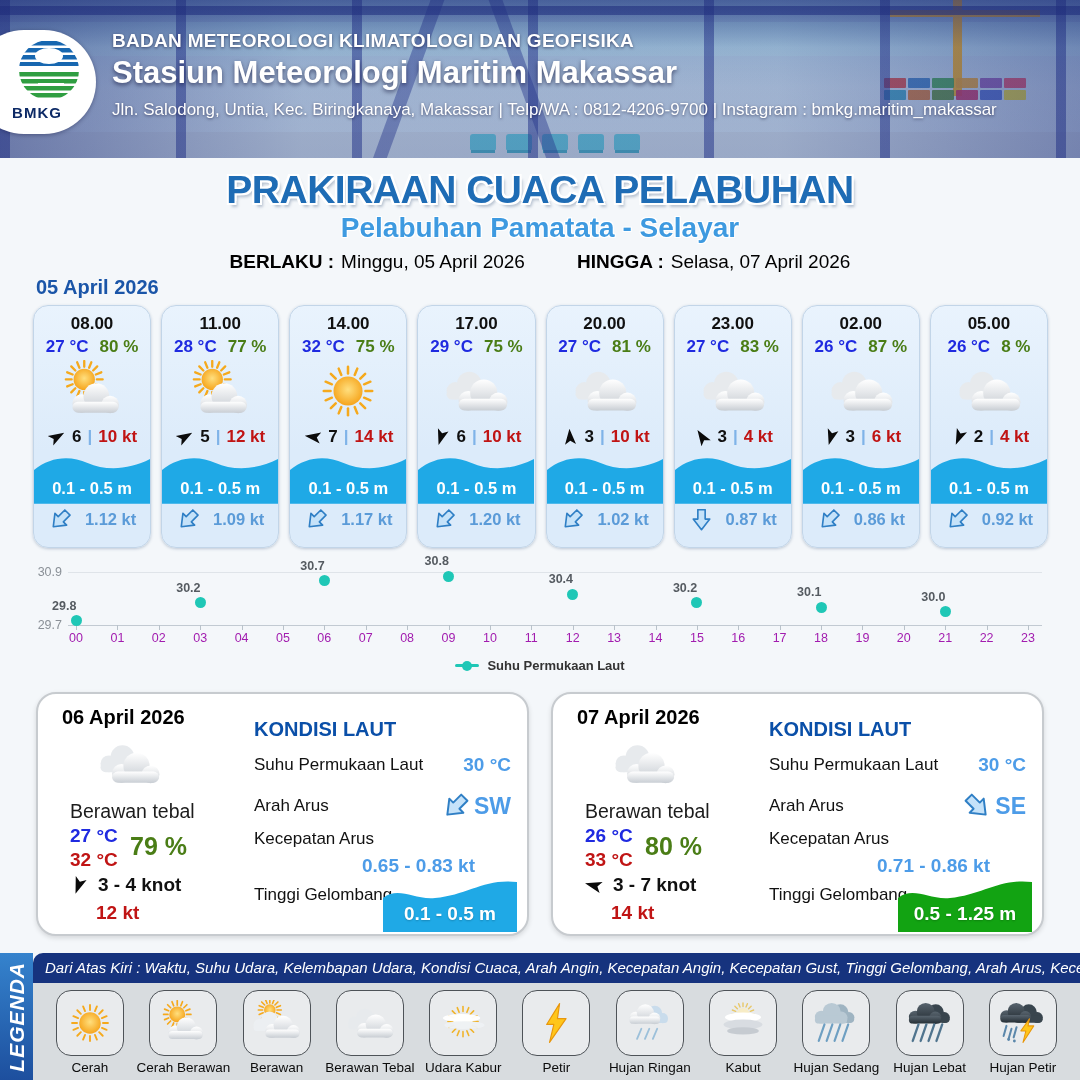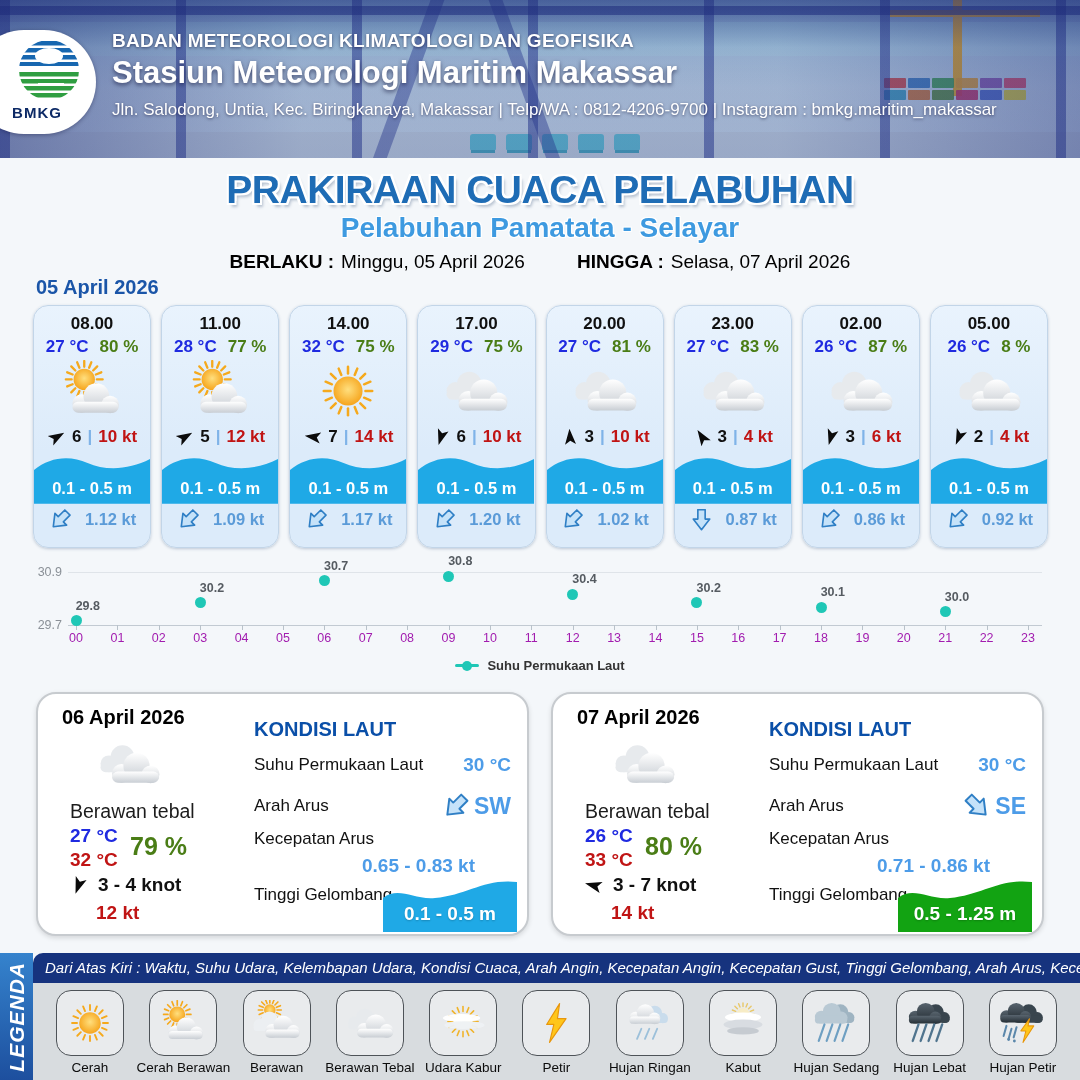--- a/index.html
+++ b/index.html
@@ -69,21 +69,21 @@
   .ckt{font-size:16.5px;font-weight:bold;color:#5b9bd8;}
   
   #chart{position:absolute;left:30px;top:558px;width:1020px;height:126px;}
   .gline{position:absolute;left:38px;right:8px;height:1px;}
   .gline.top{top:14px;background:#dfe4e9;}
   .gline.bot{top:67px;background:#c2cad2;}
   .ylab{position:absolute;left:0;width:32px;text-align:right;font-size:12.5px;color:#8a9097;}
   .xtick{position:absolute;width:30px;text-align:center;font-size:12.5px;color:#a21caf;top:73px;}
   .tickmark{position:absolute;top:67px;width:1px;height:5px;background:#b9c2ca;}
   .dot{position:absolute;width:11px;height:11px;border-radius:50%;background:#1fc7b6;}
-  .dotlab{position:absolute;width:48px;text-align:right;font-size:12.5px;font-weight:bold;color:#555b61;}
+  .dotlab{position:absolute;width:48px;text-align:left;font-size:12.5px;font-weight:bold;color:#555b61;}
   .chart-legend{position:absolute;left:0;top:100px;width:100%;display:flex;justify-content:center;align-items:center;gap:8px;}
   .clg-marker{position:relative;width:24px;height:3px;background:#1fc7b6;border-radius:2px;}
   .clg-marker::after{content:"";position:absolute;left:7px;top:-3.5px;width:10px;height:10px;border-radius:50%;background:#1fc7b6;}
   .clg-text{font-size:13px;font-weight:600;color:#333;}
   
   #day-cards{position:absolute;left:36px;top:692px;width:1008px;display:flex;justify-content:space-between;}
   .dcard{position:relative;width:489px;height:240px;background:#fff;border:2px solid #c7cbcf;border-radius:20px;box-shadow:0 2px 5px rgba(0,0,0,.13);}
   .ddate{position:absolute;left:24px;top:12px;font-size:20px;font-weight:bold;color:#000000;}
   .dicon{position:absolute;left:52px;top:40px;width:78px;height:60px;}
   .dicon svg{width:100%;height:100%;}

